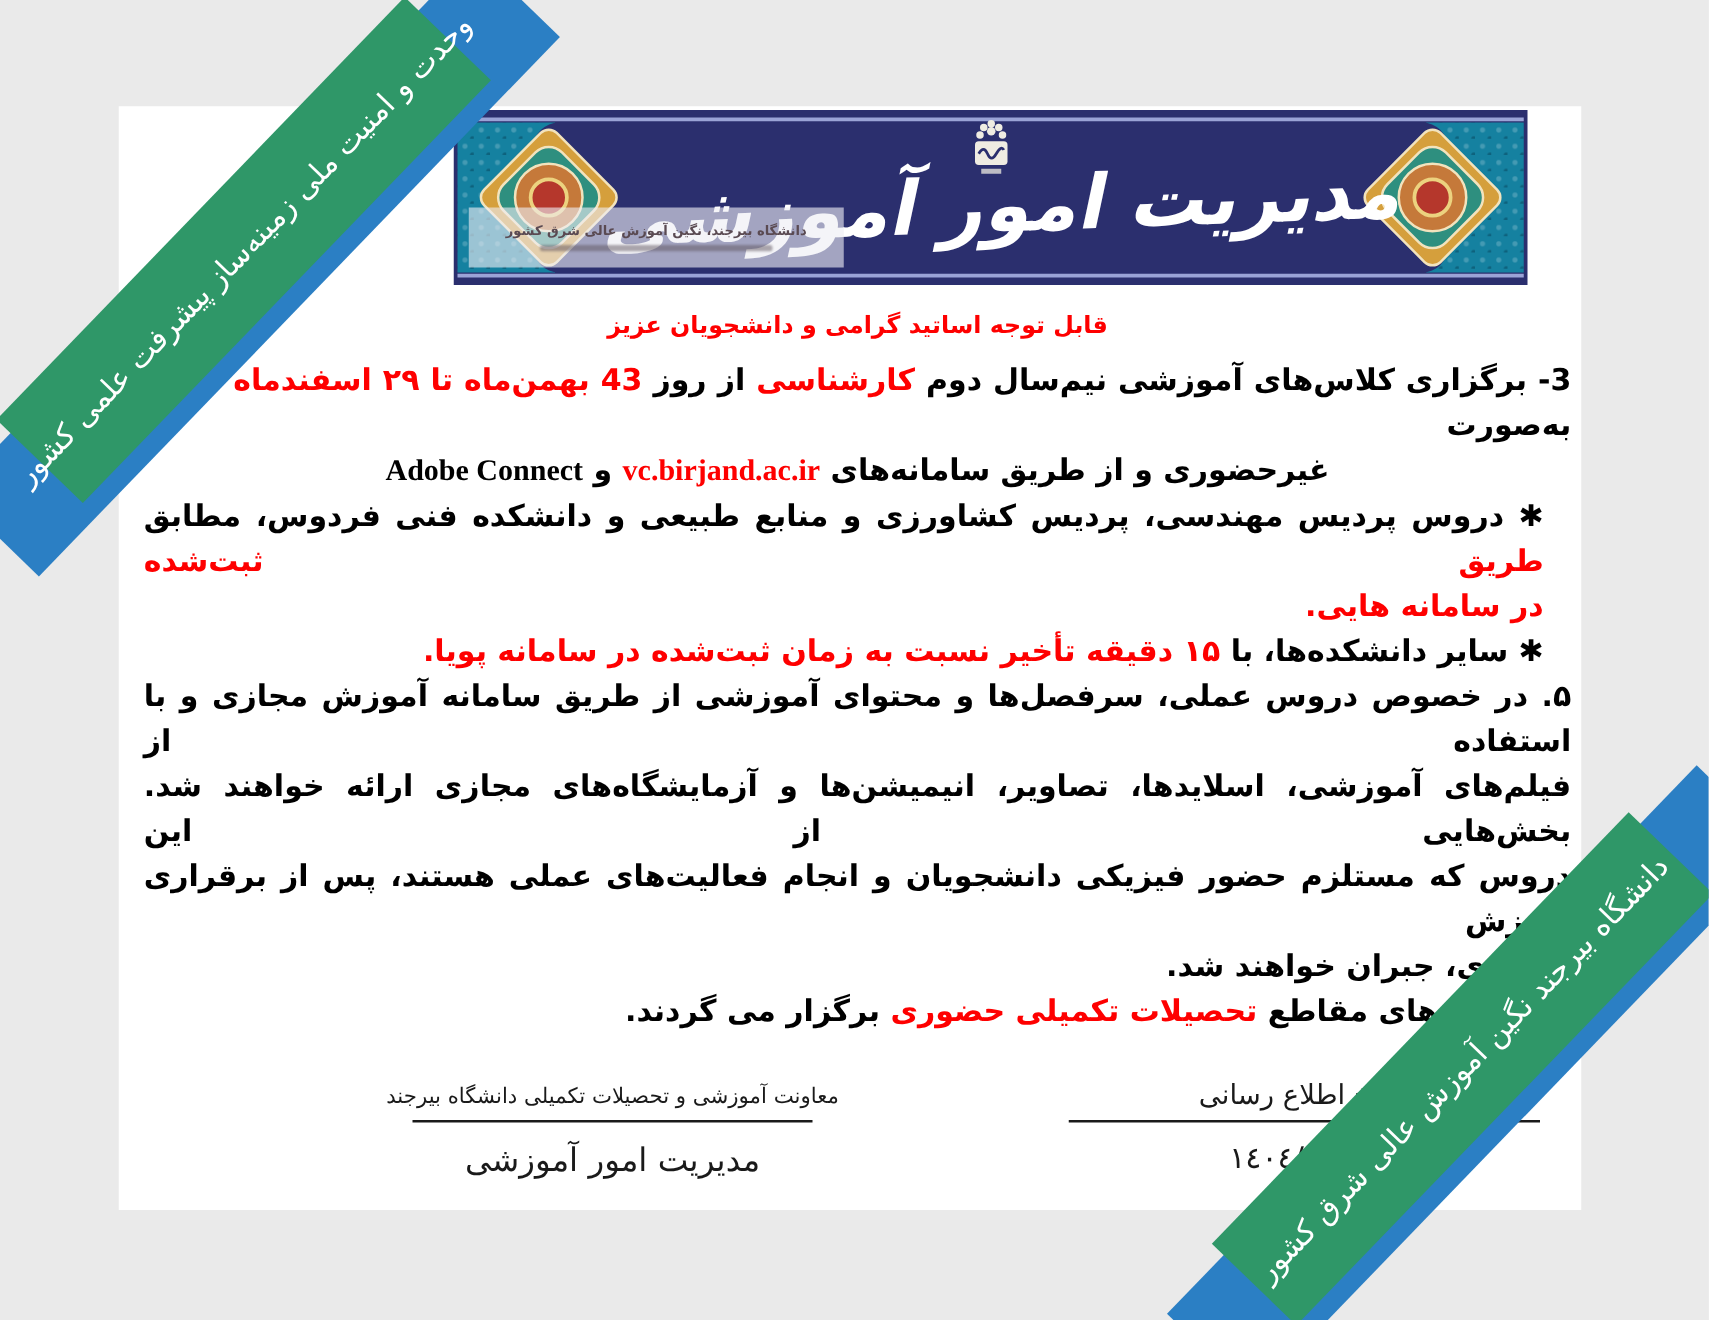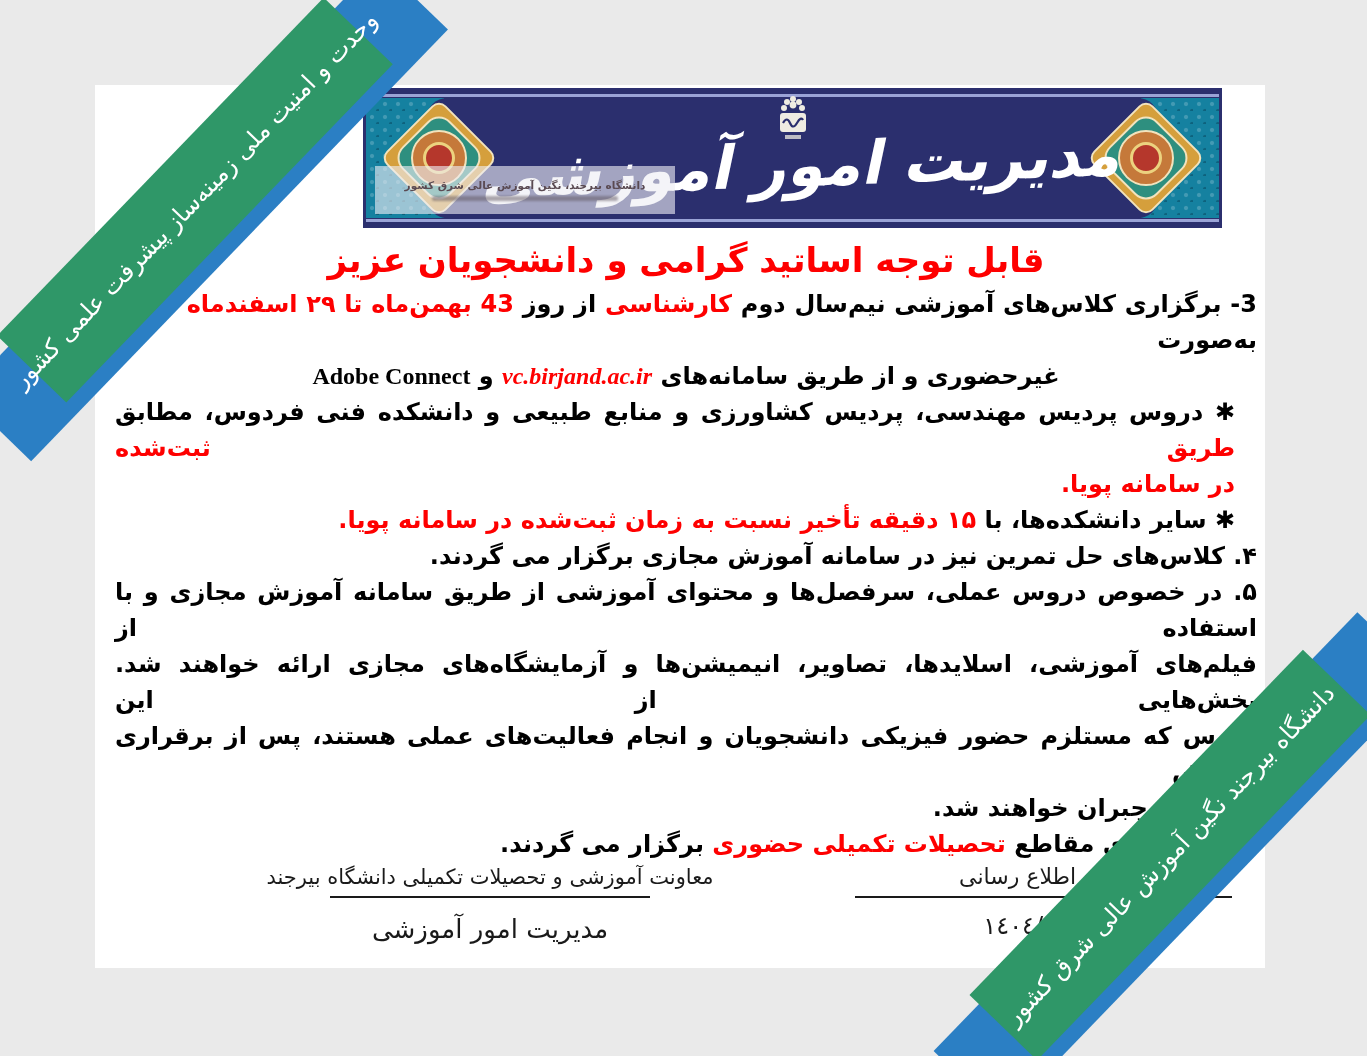--- a/index.html
+++ b/index.html
@@ -33,41 +33,41 @@
   .banner-title{position:absolute;left:120px;right:96px;top:22px;height:116px;z-index:4;
     color:#fff;font-size:60px;font-weight:bold;text-align:center;direction:rtl;line-height:110px;
     letter-spacing:-2px;transform:rotate(-2deg) skewX(-14deg);}
   .overlay-box{position:absolute;left:12px;top:78px;width:300px;height:48px;z-index:5;
     background:rgba(238,238,244,.62);display:flex;flex-direction:column;justify-content:center;align-items:center;}
   .overlay-line1{direction:rtl;font-size:10.5px;font-weight:bold;color:#5a4a52;white-space:nowrap;}
   .overlay-blur{width:62%;height:5px;margin-top:5px;background:rgba(95,85,95,.5);filter:blur(1px);border-radius:2px;}
 
   
   .heading{position:absolute;left:20px;right:8px;top:158px;direction:rtl;text-align:center;
-    color:var(--red);font-size:34px;font-weight:bold;line-height:35px;}
+    color:var(--red);font-size:19px;font-weight:bold;line-height:35px;}
   .lines{position:absolute;left:20px;right:8px;top:201px;direction:rtl;color:var(--ink);
     font-size:24px;font-weight:bold;line-height:36px;}
   .bline{white-space:nowrap;text-align:right;}
   .bline.center{text-align:center;}
   .bline.justify{white-space:normal;text-align:justify;text-align-last:justify;}
   .bline.indent{padding-right:22px;}
   .seg-red{color:var(--red);}
   .seg-latin{font-family:"Liberation Serif","DejaVu Serif",serif;font-weight:bold;}
-  .seg-latin-red{font-family:"Liberation Serif","DejaVu Serif",serif;font-weight:bold;color:var(--red);font-style:italic;}
+  .seg-latin-red{font-family:"Liberation Serif","DejaVu Serif",serif;font-weight:bold;color:var(--red);}
 
   
   .sig{position:absolute;direction:rtl;color:#1a1a1a;text-align:center;}
   .sig .lbl{font-size:22px;font-weight:500;line-height:30px;height:46px;display:flex;align-items:flex-end;justify-content:center;white-space:nowrap;}
   .sig .rule{width:320px;margin:4px auto 0;border-top:2px solid #1a1a1a;}
   .sig .val{margin-top:14px;font-size:24px;font-weight:500;}
   .sig-right{left:758px;top:761px;width:380px;}
   .sig-right .rule{width:377px;}
   .sig-right .val{letter-spacing:3px;}
   .sig-left{left:205px;top:761px;width:380px;}
-  .sig-left .lbl{font-size:21px;}
+  .sig-left .lbl{font-size:17px;}
   .sig-left .val{font-size:26px;margin-top:16px;}
 
   
   .stripe{position:absolute;transform-origin:center;}
   .stripe .rtext{width:100%;height:100%;display:flex;align-items:center;justify-content:center;
     color:#fff;font-size:24px;font-weight:500;direction:rtl;white-space:nowrap;padding:0 10px;box-sizing:border-box;}
   .rb-blue{background:var(--blue);z-index:60;}
   .rb-green{background:var(--green);z-index:61;}
   .tl-blue{left:-95px;top:164px;width:600px;height:96px;transform:rotate(-46deg);}
   .tl-green{left:-40px;top:152px;width:470px;height:96px;transform:rotate(-46deg);}
@@ -124,23 +124,22 @@
         <div class="overlay-blur"></div>
       </div>
     </div>
 
     <div class="heading">قابل توجه اساتید گرامی و دانشجویان عزیز</div>
 
     <div class="lines">
         <div class="bline justify"><span>3- برگزاری کلاس‌های آموزشی نیم‌سال دوم </span><span class="seg-red">کارشناسی</span><span> از روز </span><span class="seg-red">43 بهمن‌ماه تا ۲۹ اسفندماه</span><span> </span><span class="seg-red">صرفاً</span><span> به‌صورت</span></div>
         <div class="bline center"><span>غیرحضوری و از طریق سامانه‌های </span><span class="seg-latin-red">vc.birjand.ac.ir</span><span> و </span><span class="seg-latin">Adobe Connect</span></div>
         <div class="bline justify indent"><span>✱ دروس پردیس مهندسی، پردیس کشاورزی و منابع طبیعی و دانشکده فنی فردوس، مطابق </span><span class="seg-red">طریق ثبت‌شده</span></div>
-        <div class="bline right indent"><span class="seg-red">در سامانه پویا.</span></div>
+        <div class="bline right indent"><span class="seg-red">در سامانه هایی.</span></div>
         <div class="bline right indent"><span>✱ سایر دانشکده‌ها، با </span><span class="seg-red">۱۵ دقیقه تأخیر نسبت به زمان ثبت‌شده در سامانه پویا.</span></div>
-        <div class="bline right"><span>۴. کلاس‌های حل تمرین نیز در سامانه آموزش مجازی برگزار می گردند.</span></div>
         <div class="bline justify"><span>۵. در خصوص دروس عملی، سرفصل‌ها و محتوای آموزشی از طریق سامانه آموزش مجازی و با استفاده از</span></div>
         <div class="bline justify"><span>فیلم‌های آموزشی، اسلایدها، تصاویر، انیمیشن‌ها و آزمایشگاه‌های مجازی ارائه خواهند شد. بخش‌هایی از این</span></div>
         <div class="bline justify"><span>دروس که مستلزم حضور فیزیکی دانشجویان و انجام فعالیت‌های عملی هستند، پس از برقراری آموزش</span></div>
         <div class="bline right"><span>حضوری، جبران خواهند شد.</span></div>
         <div class="bline right"><span>۶- کلاس های مقاطع </span><span class="seg-red">تحصیلات تکمیلی حضوری</span><span> برگزار می گردند.</span></div>
       </div>
 
     <div class="sig sig-right">
       <div class="lbl">تاریخ اطلاع رسانی</div>
       <div class="rule"></div>

